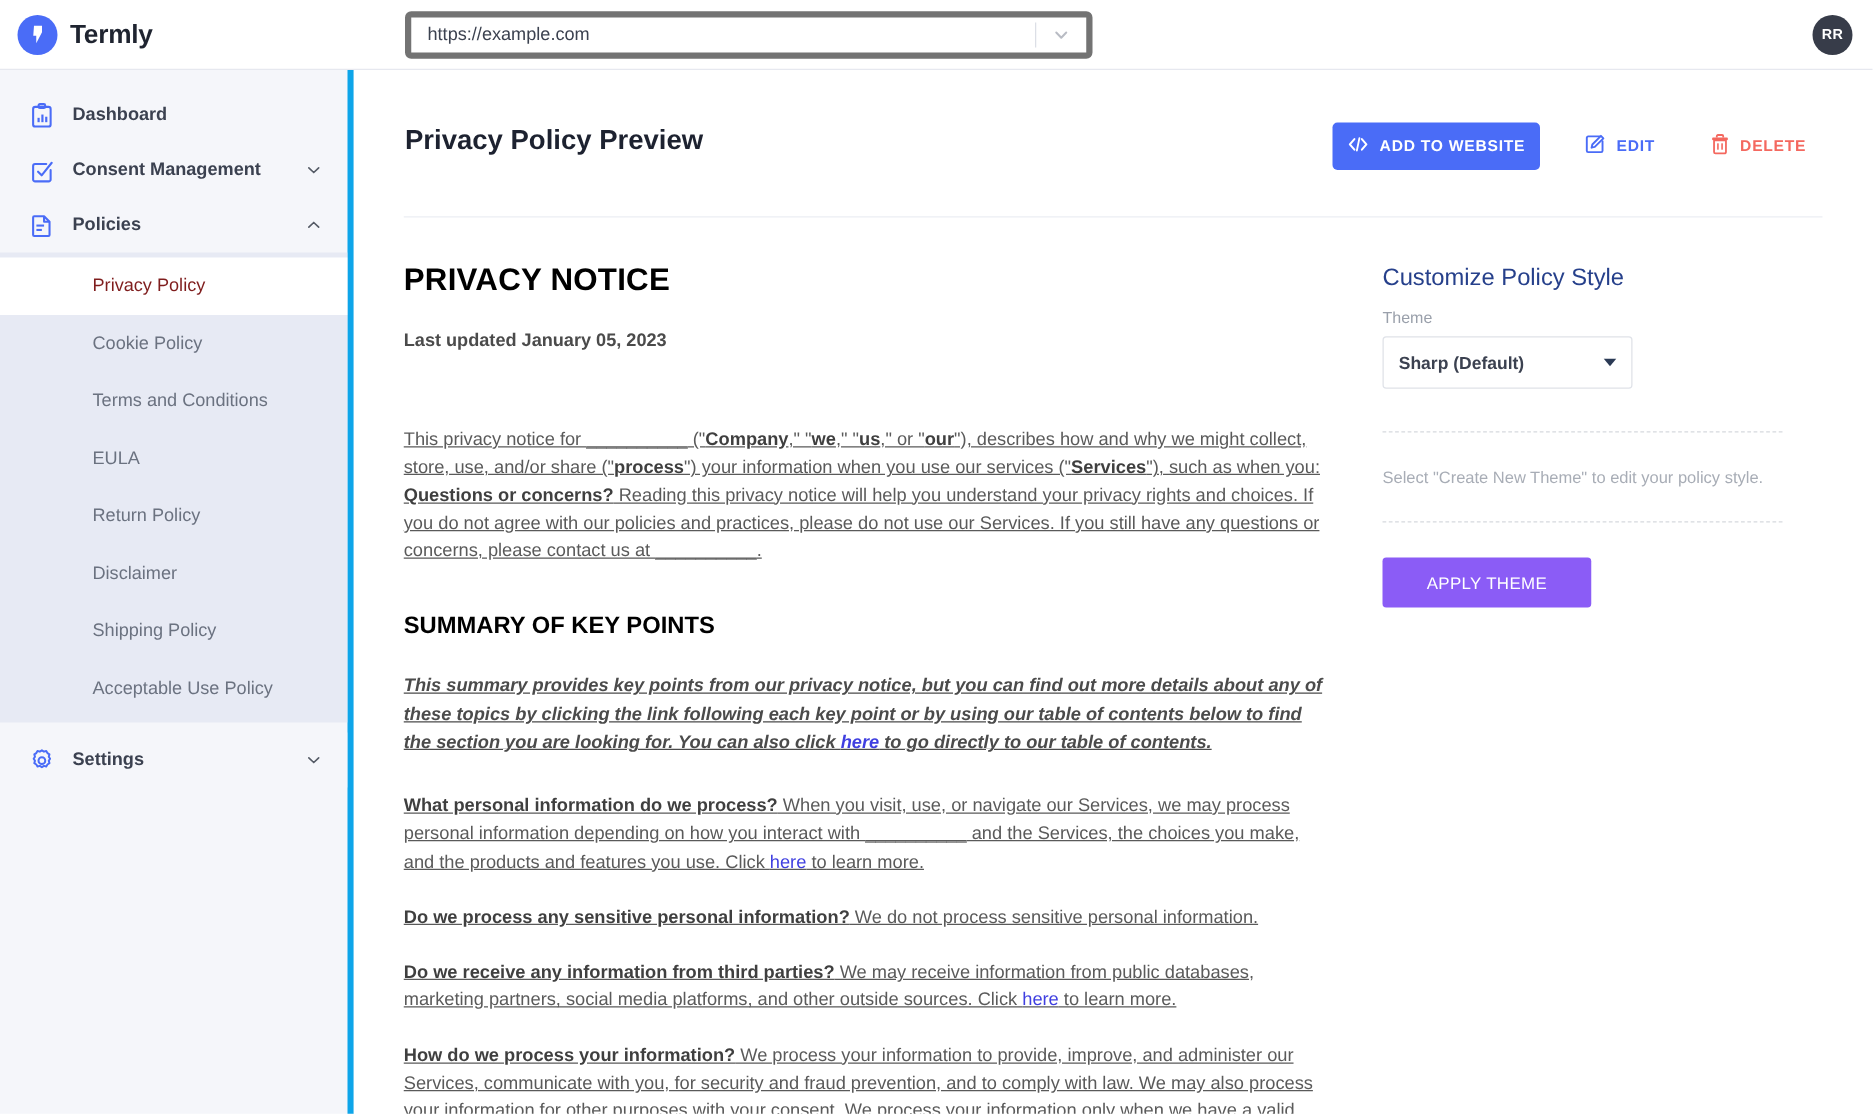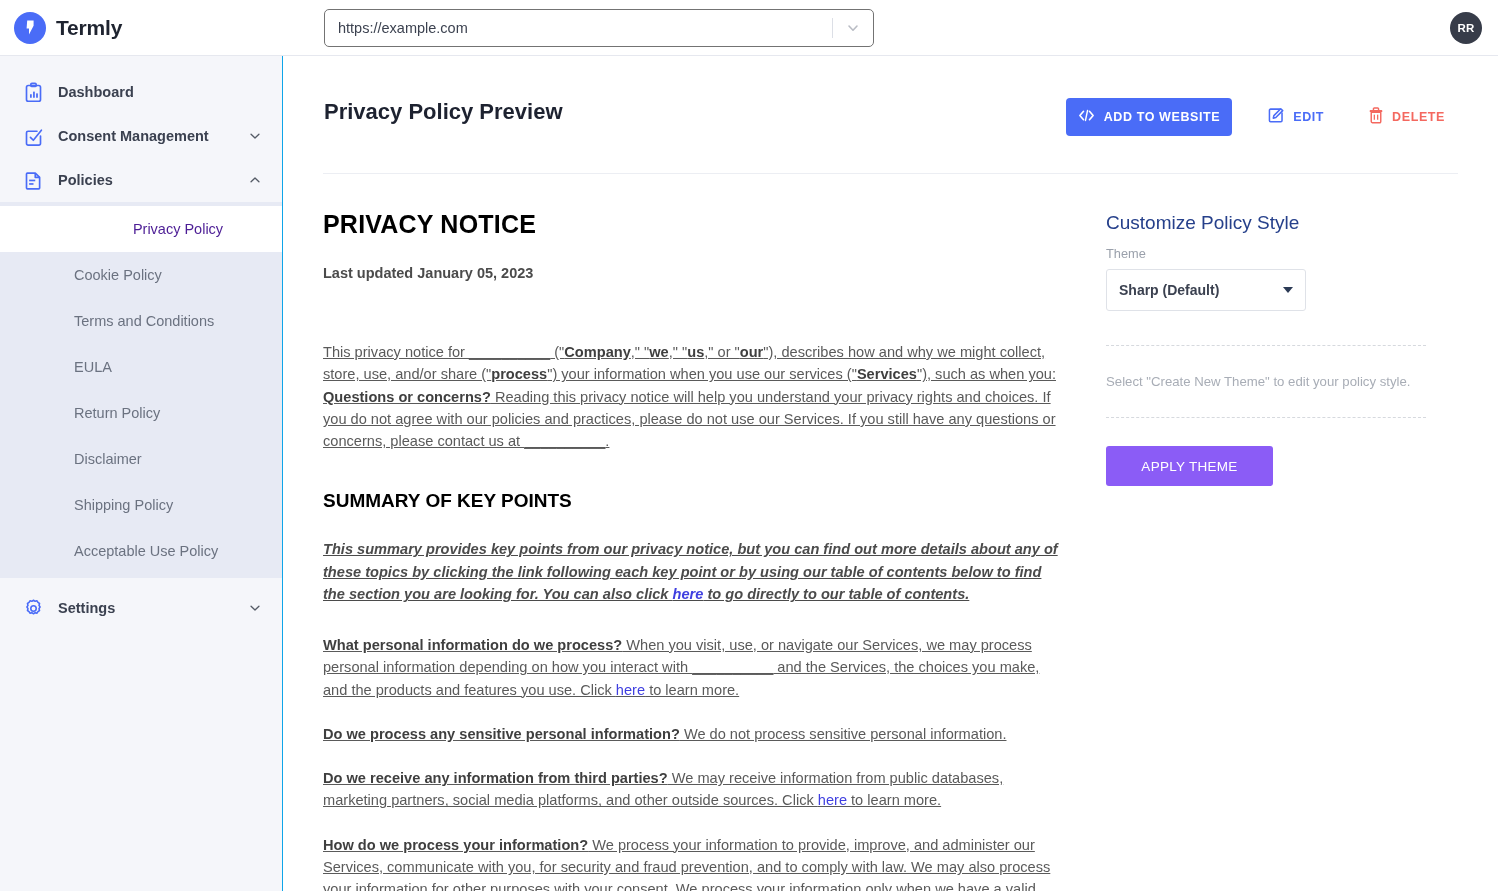--- a/index.html
+++ b/index.html
@@ -29,21 +29,21 @@
     background: #4a6cf7;
     display: flex; align-items: center; justify-content: center;
   }
   .brand-name {
     font-size: 21px; font-weight: bold; color: #1f2430;
     letter-spacing: -0.2px;
   }
   .url-field {
     position: absolute; left: 324px; top: 9px;
     width: 550px; height: 38px;
-    border: 1px solid #737373; border-radius: 5px;
+    border: 5px solid #737373; border-radius: 5px;
     background: #fff;
     display: flex; align-items: center;
   }
   .url-value {
     padding-left: 13px; font-size: 14.5px; color: #3c4250; flex: 1;
     white-space: nowrap; overflow: hidden;
   }
   .url-sep { width: 1px; height: 20px; background: #dcdfe6; }
   .url-caret {
     width: 40px; height: 100%; display: flex;
@@ -56,21 +56,21 @@
     font-size: 11.5px; font-weight: bold;
     display: flex; align-items: center; justify-content: center;
     letter-spacing: 0.3px;
   }
 
   
   .sidebar {
     position: absolute; top: 56px; left: 0;
     width: 283px; height: 835px;
     background: #f5f6fa;
-    border-right: 1px solid #0ea5e9;
+    border-right: 5px solid #0ea5e9;
     overflow: hidden;
   }
   .nav-item {
     height: 44px; display: flex; align-items: center;
     padding: 0 20px 0 22px; cursor: pointer;
   }
   .nav-icon {
     width: 22px; height: 22px; margin-right: 14px;
     display: flex; align-items: center; justify-content: center;
     flex: none;
@@ -78,21 +78,21 @@
   .nav-label {
     font-size: 14.5px; font-weight: bold; color: #3b4150; flex: 1;
   }
   .chev { width: 14px; height: 14px; flex: none; }
   .submenu { background: #e7eaf4; padding: 4px 0; }
   .sub-item {
     height: 46px; display: flex; align-items: center;
     padding-left: 74px; font-size: 14.5px; color: #6b7280;
     cursor: pointer;
   }
-  .sub-item.active { background: #ffffff; color: #4c1d95; justify-content: center; }
+  .sub-item.active { background: #ffffff; color: #7f1d1d; }
   .settings-wrap { background: #f5f6fa; }
 
   
   .main {
     position: absolute; top: 56px; left: 283px;
     width: 1215px; height: 835px;
     background: #ffffff; overflow: hidden;
   }
   .page-head {
     position: relative; height: 118px;

